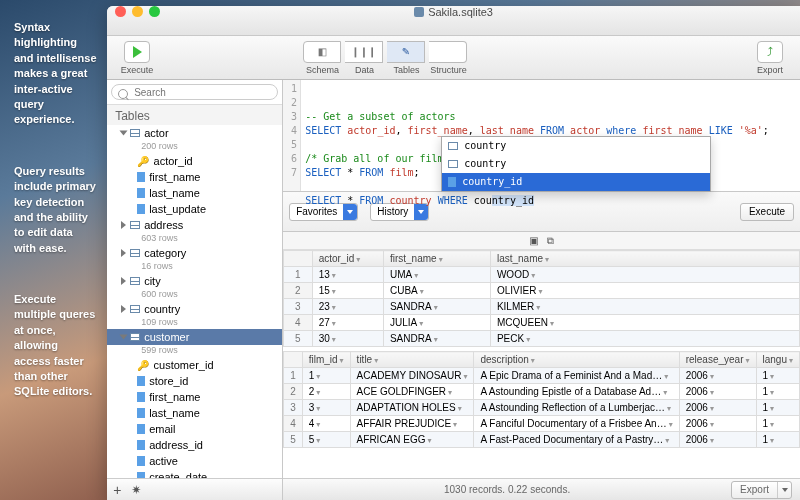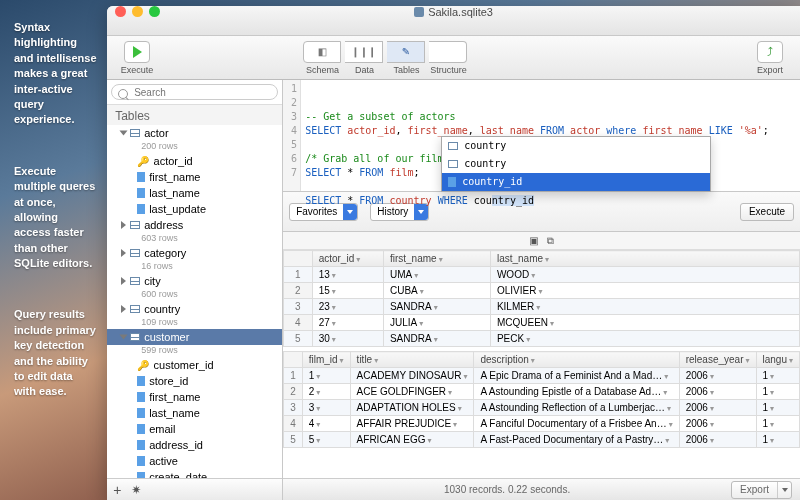--- a/index.html
+++ b/index.html
@@ -85,22 +85,22 @@
   .export-dd{display:flex;align-items:center;height:18px;border:1px solid #bbb;border-radius:3px;background:linear-gradient(#fff,#eee);font-size:10px;cursor:pointer;}
   .export-dd span{padding:0 8px;}
   .export-dd .dd{width:14px;height:100%;border-left:1px solid #ccc;display:flex;align-items:center;justify-content:center;}
   .export-dd .dd:after{content:"";border-left:3px solid transparent;border-right:3px solid transparent;border-top:4px solid #666;}
 </style>
 </head>
 <body>
 
 <div class="promo">
   <p>Syntax highlighting and intellisense makes a great inter-active query experience.</p>
+  <p>Query results include primary key detection and the ability to edit data with ease.</p>
   <p>Execute multiple queres at once, allowing access faster than other SQLite editors.</p>
-  <p>Query results include primary key detection and the ability to edit data with ease.</p>
 </div>
 
 <div class="appwin">
   <div class="titlebar">
     <div class="traffic">
       <div class="dot r"></div>
       <div class="dot y"></div>
       <div class="dot g"></div>
     </div>
     <div class="wintitle">

